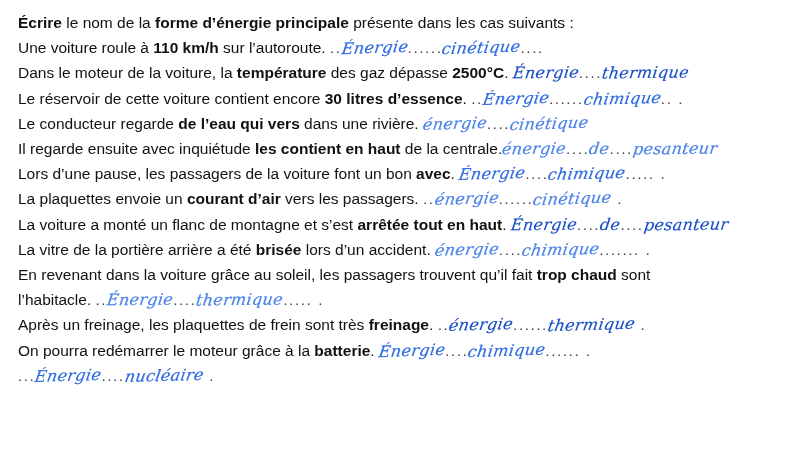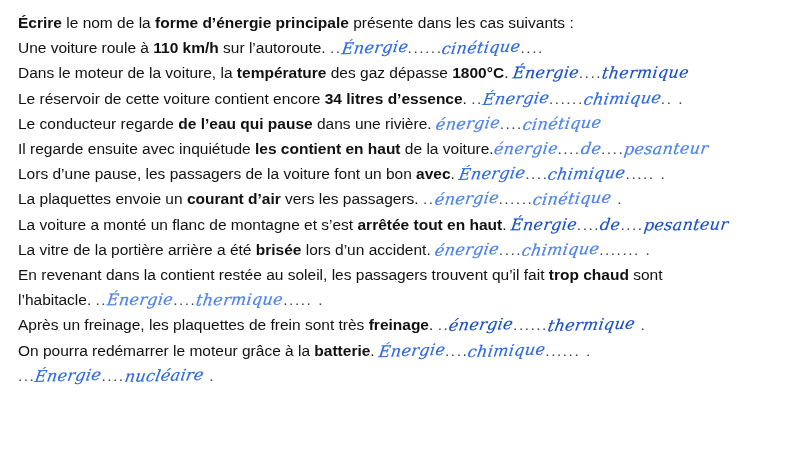--- a/index.html
+++ b/index.html
@@ -69,53 +69,53 @@
 
   <div class="line">
     <b>Écrire</b><span> le nom de la </span><b>forme d’énergie principale</b><span> présente dans les cas suivants :</span>
   </div>
 
   <div class="line">
     <span>Une voiture roule à </span><b>110 km/h</b><span> sur l’autoroute. </span><span class="dots">..</span><span class="ans-wrap"><span class="hand u1">Énergie</span><span class="dots">......</span><span class="hand u1">cinétique</span></span><span class="dots">....</span>
   </div>
 
   <div class="line">
-    <span>Dans le moteur de la voiture, la </span><b>température</b><span> des gaz dépasse </span><b>1800°C</b><span>. </span><span class="ans-wrap"><span class="hand dark u2">Énergie</span><span class="dots">....</span><span class="hand dark u2">thermique</span></span>
+    <span>Dans le moteur de la voiture, la </span><b>température</b><span> des gaz dépasse </span><b>2500°C</b><span>. </span><span class="ans-wrap"><span class="hand dark u2">Énergie</span><span class="dots">....</span><span class="hand dark u2">thermique</span></span>
   </div>
 
   <div class="line">
-    <span>Le réservoir de cette voiture contient encore </span><b>34 litres d’essence</b><span>. </span><span class="dots">..</span><span class="ans-wrap"><span class="hand u3">Énergie</span><span class="dots">......</span><span class="hand u3">chimique</span></span><span class="dots">.. .</span>
+    <span>Le réservoir de cette voiture contient encore </span><b>30 litres d’essence</b><span>. </span><span class="dots">..</span><span class="ans-wrap"><span class="hand u3">Énergie</span><span class="dots">......</span><span class="hand u3">chimique</span></span><span class="dots">.. .</span>
   </div>
 
   <div class="line">
-    <span>Le conducteur regarde </span><b>de l’eau qui pause</b><span> dans une rivière. </span><span class="ans-wrap"><span class="hand light u1">énergie</span><span class="dots">....</span><span class="hand light u1">cinétique</span></span>
+    <span>Le conducteur regarde </span><b>de l’eau qui vers</b><span> dans une rivière. </span><span class="ans-wrap"><span class="hand light u1">énergie</span><span class="dots">....</span><span class="hand light u1">cinétique</span></span>
   </div>
 
   <div class="line">
-    <span>Il regarde ensuite avec inquiétude </span><b>les contient en haut</b><span> de la voiture.</span><span class="ans-wrap"><span class="hand light u2">énergie</span><span class="dots">....</span><span class="hand light u2">de</span><span class="dots">....</span><span class="hand light u2">pesanteur</span></span>
+    <span>Il regarde ensuite avec inquiétude </span><b>les contient en haut</b><span> de la centrale.</span><span class="ans-wrap"><span class="hand light u2">énergie</span><span class="dots">....</span><span class="hand light u2">de</span><span class="dots">....</span><span class="hand light u2">pesanteur</span></span>
   </div>
 
   <div class="line">
     <span>Lors d’une pause, les passagers de la voiture font un bon </span><b>avec</b><span>. </span><span class="ans-wrap"><span class="hand u3">Énergie</span><span class="dots">....</span><span class="hand u3">chimique</span></span><span class="dots">..... .</span>
   </div>
 
   <div class="line">
     <span>La plaquettes envoie un </span><b>courant d’air</b><span> vers les passagers. </span><span class="dots">..</span><span class="ans-wrap"><span class="hand light u1">énergie</span><span class="dots">......</span><span class="hand light u1">cinétique</span></span><span class="dots"> .</span>
   </div>
 
   <div class="line">
     <span>La voiture a monté un flanc de montagne et s’est </span><b>arrêtée tout en haut</b><span>. </span><span class="ans-wrap"><span class="hand dark u2">Énergie</span><span class="dots">....</span><span class="hand dark u2">de</span><span class="dots">....</span><span class="hand dark u2">pesanteur</span></span>
   </div>
 
   <div class="line">
     <span>La vitre de la portière arrière a été </span><b>brisée</b><span> lors d’un accident. </span><span class="ans-wrap"><span class="hand light u3">énergie</span><span class="dots">....</span><span class="hand light u3">chimique</span></span><span class="dots">....... .</span>
   </div>
 
   <div class="line">
-    <span>En revenant dans la contient restée au soleil, les passagers trouvent qu’il fait </span><b>trop chaud</b><span> sont</span>
+    <span>En revenant dans la voiture grâce au soleil, les passagers trouvent qu’il fait </span><b>trop chaud</b><span> sont</span>
   </div>
 
   <div class="line">
     <span>l’habitacle. </span><span class="dots">..</span><span class="ans-wrap"><span class="hand light u2">Énergie</span><span class="dots">....</span><span class="hand light u2">thermique</span></span><span class="dots">..... .</span>
   </div>
 
   <div class="line">
     <span>Après un freinage, les plaquettes de frein sont très </span><b>freinage</b><span>. </span><span class="dots">..</span><span class="ans-wrap"><span class="hand dark u3">énergie</span><span class="dots">......</span><span class="hand dark u3">thermique</span></span><span class="dots"> .</span>
   </div>
 

